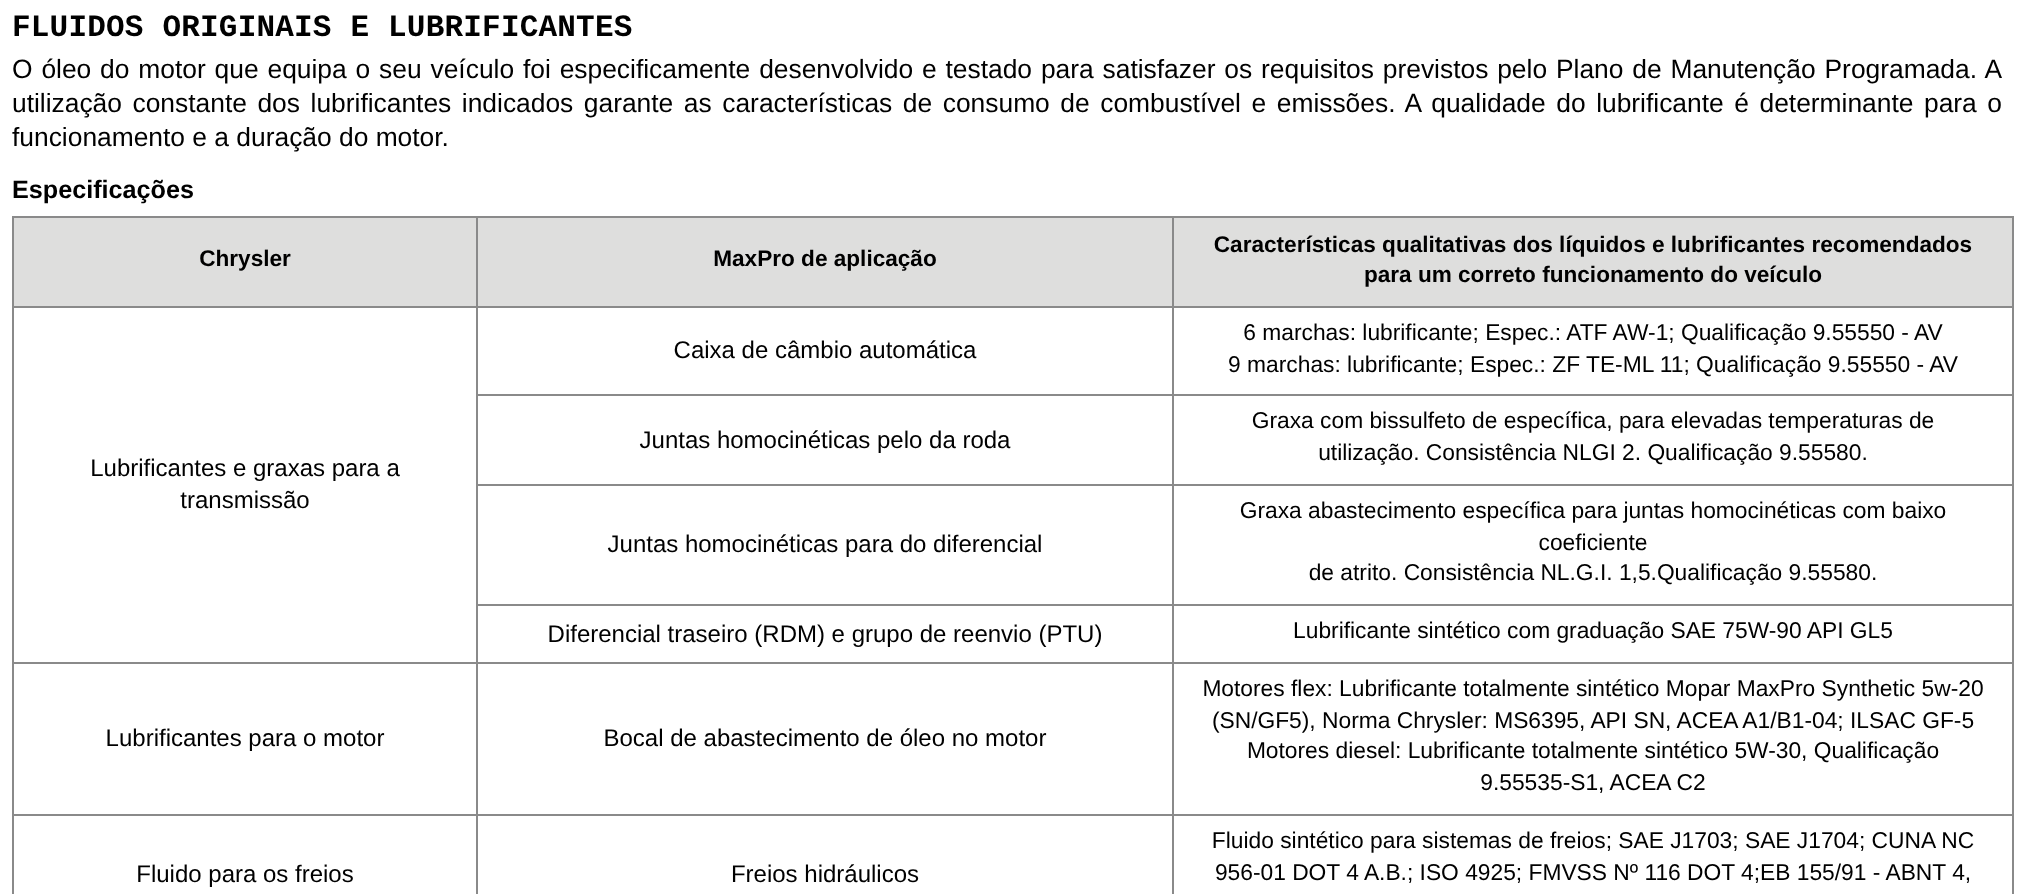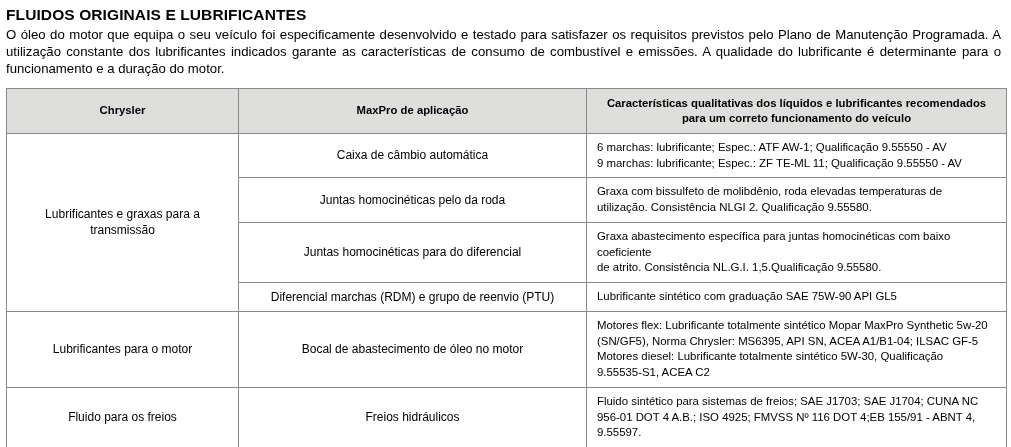--- a/index.html
+++ b/index.html
@@ -18,20 +18,21 @@
     width: 1011px;
     box-sizing: border-box;
     padding: 4px 8px 0 6px;
   }
   h1.doc-title {
     font-size: 15.5px;
     font-weight: bold;
     margin: 2px 0 3px 0;
     letter-spacing: 0.1px;
     line-height: 1.1;
+    font-family: Liberation Mono, monospace;
   }
   p.intro {
     font-size: 13.2px;
     line-height: 1.30;
     margin: 0 0 10px 0;
     text-align: justify;
     width: 995px;
   }
   h2.section-title {
     font-size: 12.6px;
@@ -63,34 +64,35 @@
     padding: 7px 10px;
     line-height: 1.35;
   }
   table.spec td.group {
     font-size: 12px;
   }
   table.spec td.mid {
     font-size: 12px;
   }
   table.spec td.desc {
-    text-align: left;
+    text-align: center;
     padding: 6px 10px;
   }
   .desc .line { display: block; }
 </style>
 </head>
 <body>
 
 <div class="page">
 
   <h1 class="doc-title">FLUIDOS ORIGINAIS E LUBRIFICANTES</h1>
 
   <p class="intro">O óleo do motor que equipa o seu veículo foi especificamente desenvolvido e testado para satisfazer os requisitos previstos pelo Plano de Manutenção Programada. A utilização constante dos lubrificantes indicados garante as características de consumo de combustível e emissões. A qualidade do lubrificante é determinante para o funcionamento e a duração do motor.</p>
 
+  <h2 class="section-title">Especificações</h2>
 
   <table class="spec">
     <colgroup>
       <col class="c1">
       <col class="c2">
       <col class="c3">
     </colgroup>
     <thead>
       <tr>
         <th>Chrysler</th>
@@ -104,33 +106,33 @@
         <td class="group" rowspan="4">Lubrificantes e graxas para a transmissão</td>
         <td class="mid">Caixa de câmbio automática</td>
         <td class="desc">
           <span class="line">6 marchas: lubrificante; Espec.: ATF AW-1; Qualificação 9.55550 - AV</span>
           <span class="line">9 marchas: lubrificante; Espec.: ZF TE-ML 11; Qualificação 9.55550 - AV</span>
         </td>
       </tr>
       <tr>
         <td class="mid">Juntas homocinéticas pelo da roda</td>
         <td class="desc">
-          <span class="line">Graxa com bissulfeto de molibdênio, roda elevadas temperaturas de</span>
+          <span class="line">Graxa com bissulfeto de específica, para elevadas temperaturas de</span>
           <span class="line">utilização. Consistência NLGI 2. Qualificação 9.55580.</span>
         </td>
       </tr>
       <tr>
         <td class="mid">Juntas homocinéticas para do diferencial</td>
         <td class="desc">
           <span class="line">Graxa abastecimento específica para juntas homocinéticas com baixo coeficiente</span>
           <span class="line">de atrito. Consistência NL.G.I. 1,5.Qualificação 9.55580.</span>
         </td>
       </tr>
       <tr>
-        <td class="mid">Diferencial marchas (RDM) e grupo de reenvio (PTU)</td>
+        <td class="mid">Diferencial traseiro (RDM) e grupo de reenvio (PTU)</td>
         <td class="desc">
           <span class="line">Lubrificante sintético com graduação SAE 75W-90 API GL5</span>
         </td>
       </tr>
 
       <tr>
         <td class="group">Lubrificantes para o motor</td>
         <td class="mid">Bocal de abastecimento de óleo no motor</td>
         <td class="desc">
           <span class="line">Motores flex: Lubrificante totalmente sintético Mopar MaxPro Synthetic 5w-20</span>

